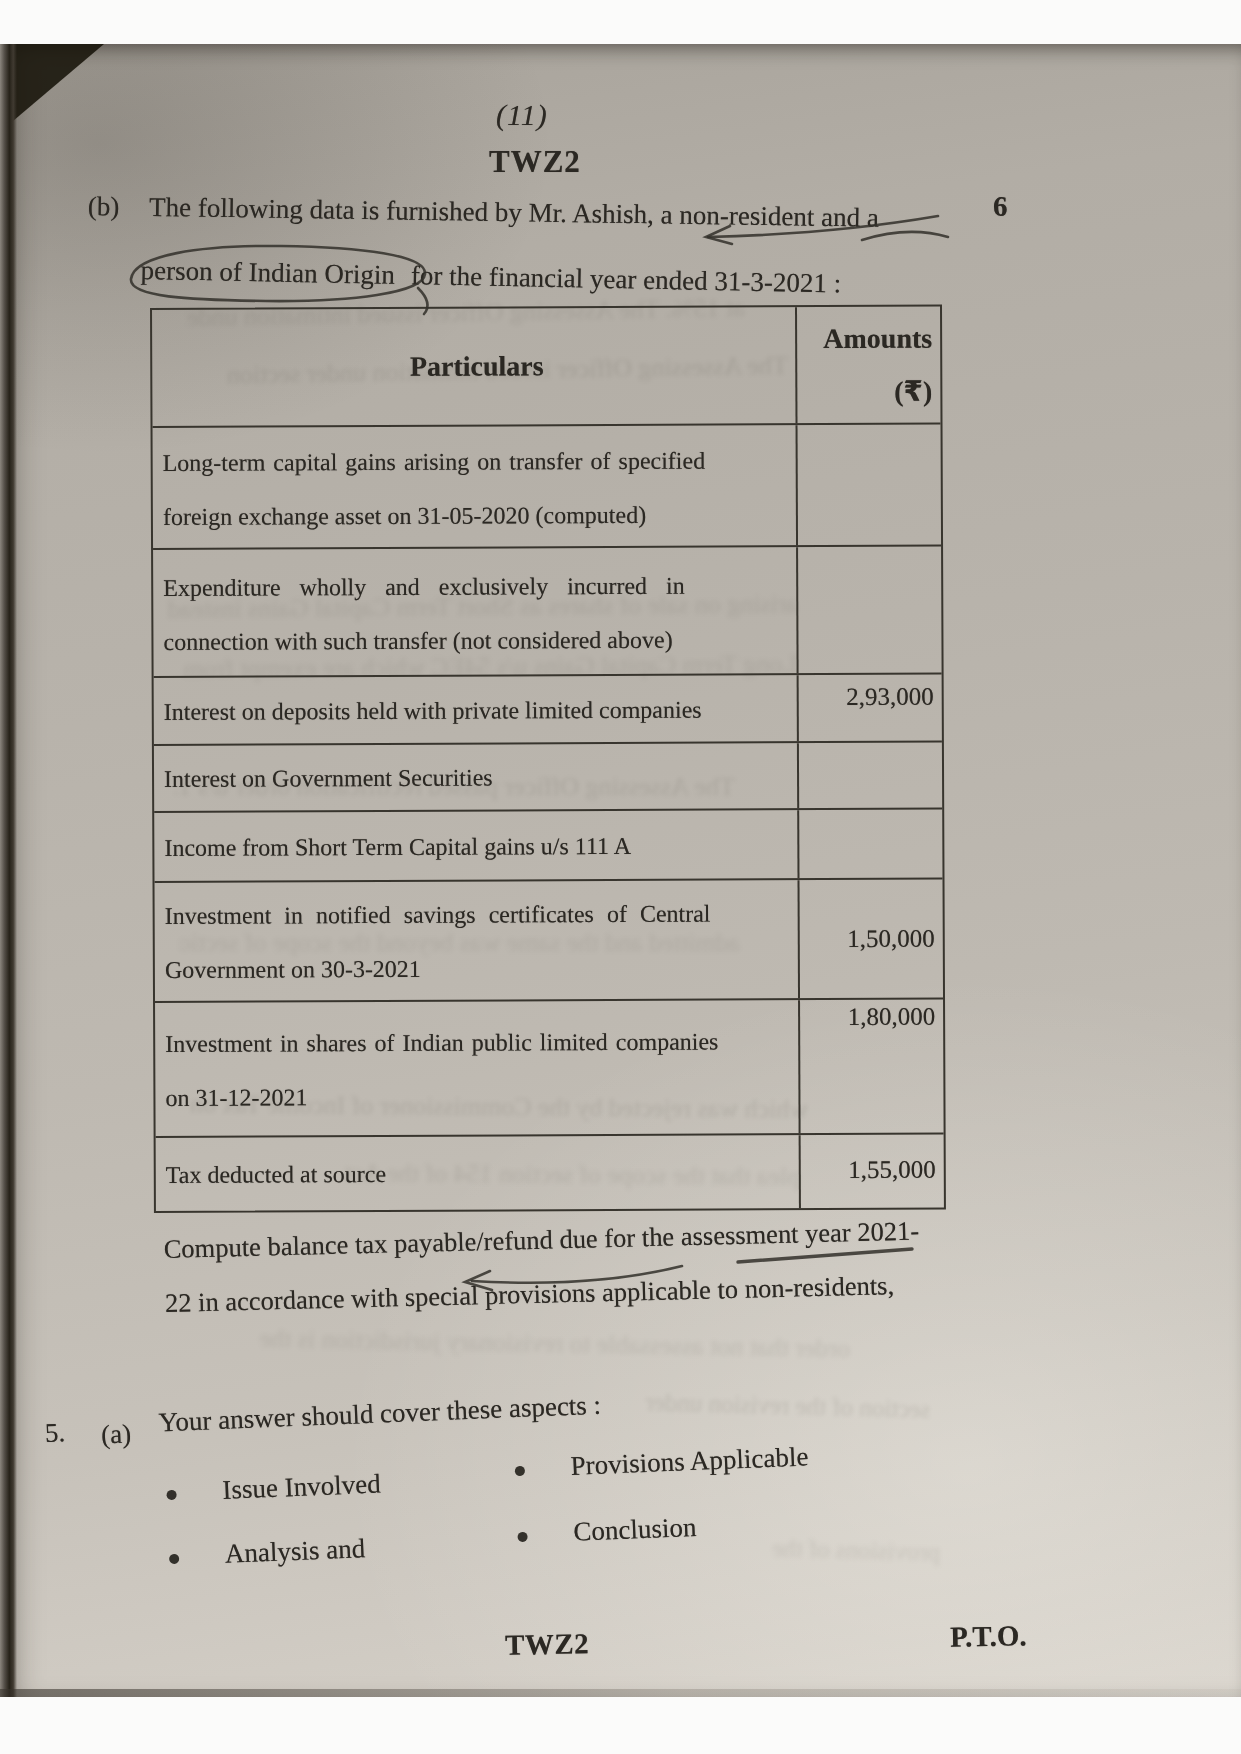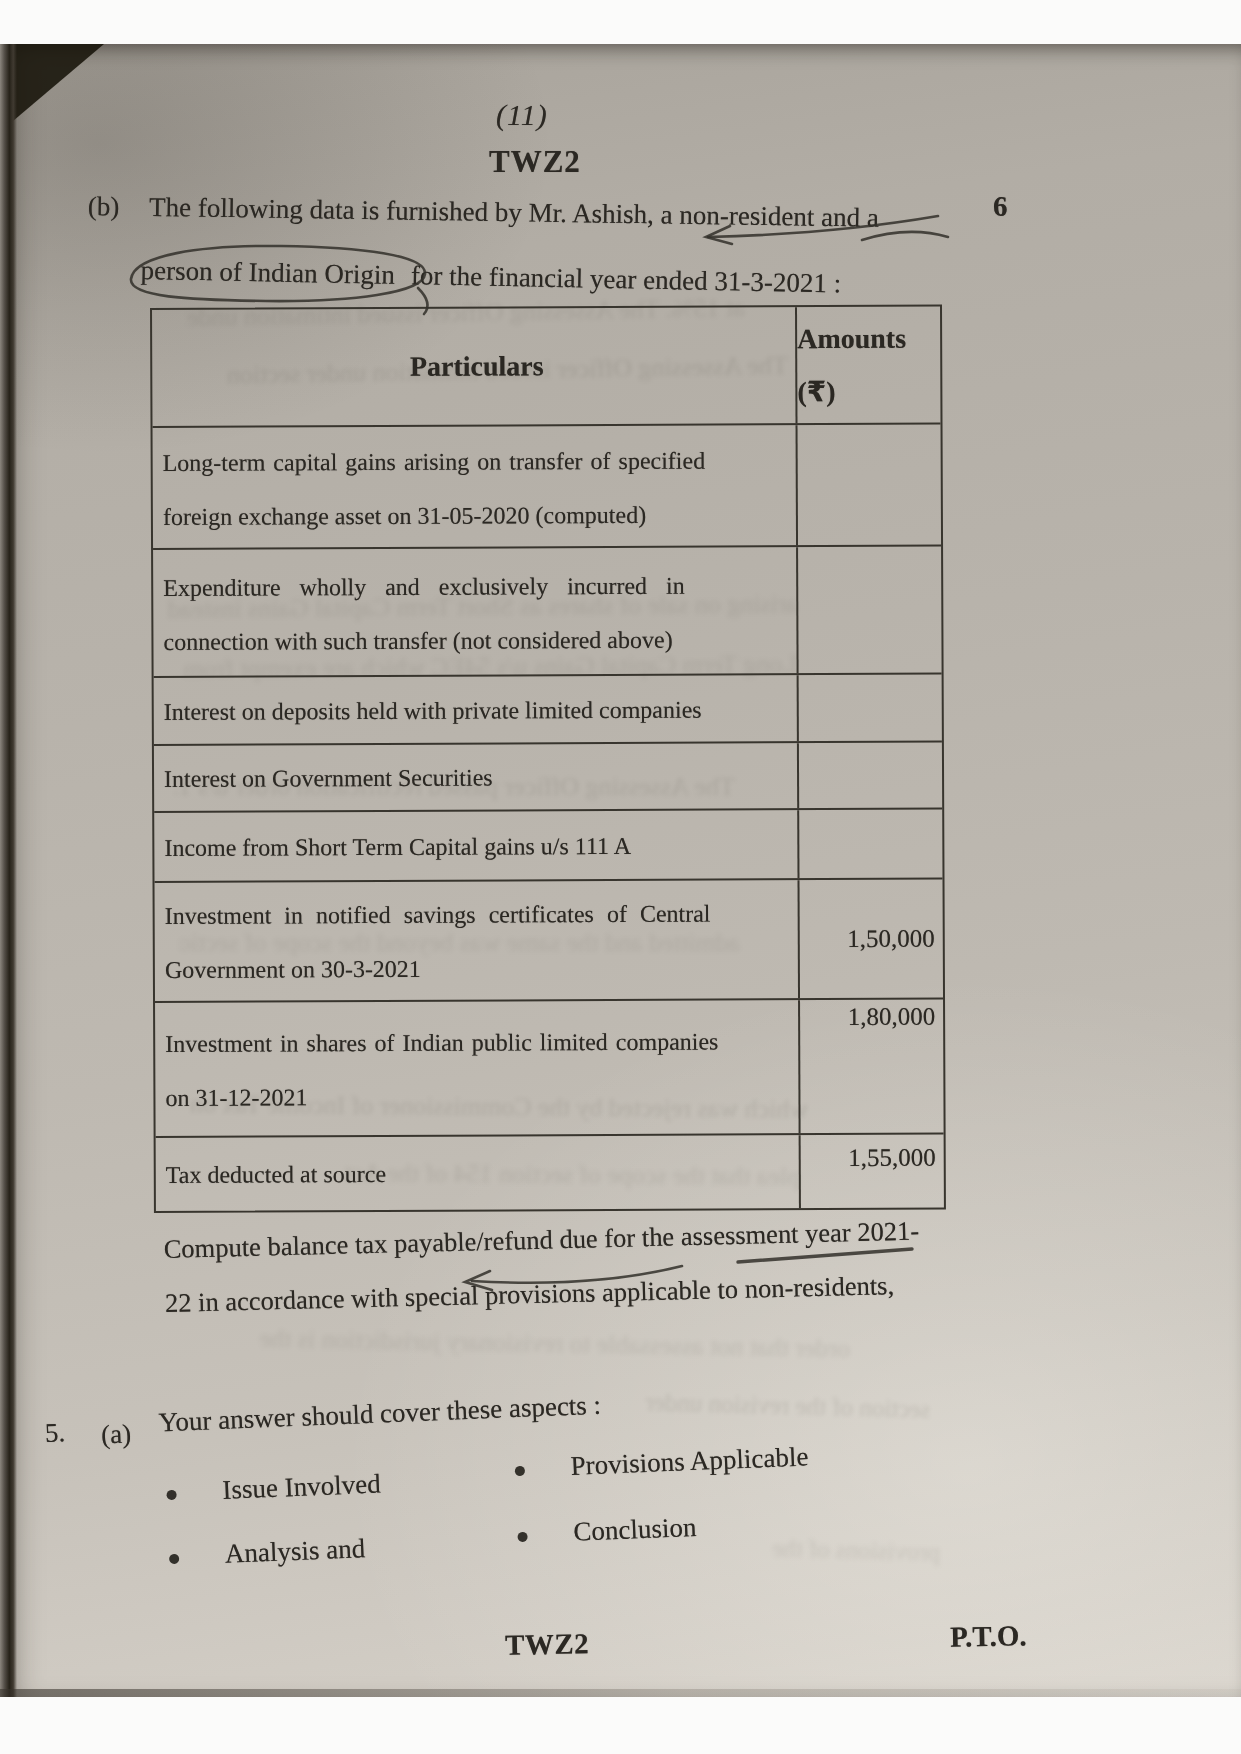--- a/index.html
+++ b/index.html
@@ -34,21 +34,21 @@
           transform:rotate(-0.25deg);transform-origin:left top;}
   .trow{display:flex;border-bottom:2.6px solid #38352e;box-sizing:border-box;}
   #table-rows .trow:last-child{border-bottom:none;}
   .cell{box-sizing:border-box;}
   .part{width:645px;border-right:2.6px solid #38352e;font-size:24px;line-height:54px;
         padding:0 4px 0 10px;white-space:pre-line;display:block;}
   .amt{flex:1;display:flex;flex-direction:column;align-items:flex-end;font-size:25px;
        padding-right:8px;line-height:34px;}
   .thead{height:118px;}
   .hpart{display:flex;align-items:center;justify-content:center;font-weight:bold;font-size:28px;}
-  .hamt{align-items:flex-start;justify-content:center;font-weight:bold;font-size:28px;line-height:1.9;text-align:center;}
+  .hamt{align-items:flex-end;justify-content:center;font-weight:bold;font-size:28px;line-height:1.9;text-align:center;}
   .rupee{font-family:"Liberation Serif","DejaVu Sans",serif;}
 
   #table-rows .trow:nth-child(1){height:122px}
   #table-rows .trow:nth-child(2){height:128px}
   #table-rows .trow:nth-child(3){height:68px}
   #table-rows .trow:nth-child(4){height:67px}
   #table-rows .trow:nth-child(5){height:70px}
   #table-rows .trow:nth-child(6){height:120px}
   #table-rows .trow:nth-child(7){height:135px}
   #table-rows .trow:nth-child(8){height:73px}
@@ -67,21 +67,21 @@
   #table-rows .trow:nth-child(6) .part::first-line{word-spacing:7px}
   #table-rows .trow:nth-child(7) .part::first-line{word-spacing:2px}
 
   #table-rows .trow:nth-child(1) .amt{justify-content:flex-end;padding-bottom:18px}
   #table-rows .trow:nth-child(2) .amt{justify-content:flex-end;padding-bottom:26px}
   #table-rows .trow:nth-child(3) .amt{justify-content:flex-start;padding-top:5px}
   #table-rows .trow:nth-child(4) .amt{justify-content:flex-start;padding-top:5px}
   #table-rows .trow:nth-child(5) .amt{justify-content:flex-start;padding-top:7px}
   #table-rows .trow:nth-child(6) .amt{justify-content:center}
   #table-rows .trow:nth-child(7) .amt{justify-content:flex-start}
-  #table-rows .trow:nth-child(8) .amt{justify-content:flex-start;padding-top:6px}
+  #table-rows .trow:nth-child(8) .amt{justify-content:flex-start;padding-top:18px}
 
   .compute{position:absolute;left:163px;top:1178px;width:820px;font-size:26.5px;line-height:54px;
            transform:rotate(-1.4deg);transform-origin:left top;}
   .compute div{white-space:nowrap;}
 
   .q5{position:absolute;left:44px;top:1364px;width:930px;height:220px;font-size:27px;
       transform:rotate(-2.3deg);transform-origin:left top;}
   .q5num{position:absolute;left:0;top:10px;}
   .q5part{position:absolute;left:56px;top:14px;}
   .q5prompt{position:absolute;left:114px;top:4px;white-space:nowrap;}
@@ -150,20 +150,23 @@
           <div class="trow">
             <div class="cell part">Long-term capital gains arising on transfer of specified
 foreign exchange asset on 31-05-2020 (computed)</div>
           </div>
           <div class="trow">
             <div class="cell part">Expenditure wholly and exclusively incurred in
 connection with such transfer (not considered above)</div>
           </div>
           <div class="trow">
             <div class="cell part">Interest on deposits held with private limited companies</div>
+            <div class="cell amt">
+              <span>2,93,000</span>
+            </div>
           </div>
           <div class="trow">
             <div class="cell part">Interest on Government Securities</div>
           </div>
           <div class="trow">
             <div class="cell part">Income from Short Term Capital gains u/s 111 A</div>
           </div>
           <div class="trow">
             <div class="cell part">Investment in notified savings certificates of Central
 Government on 30-3-2021</div>

